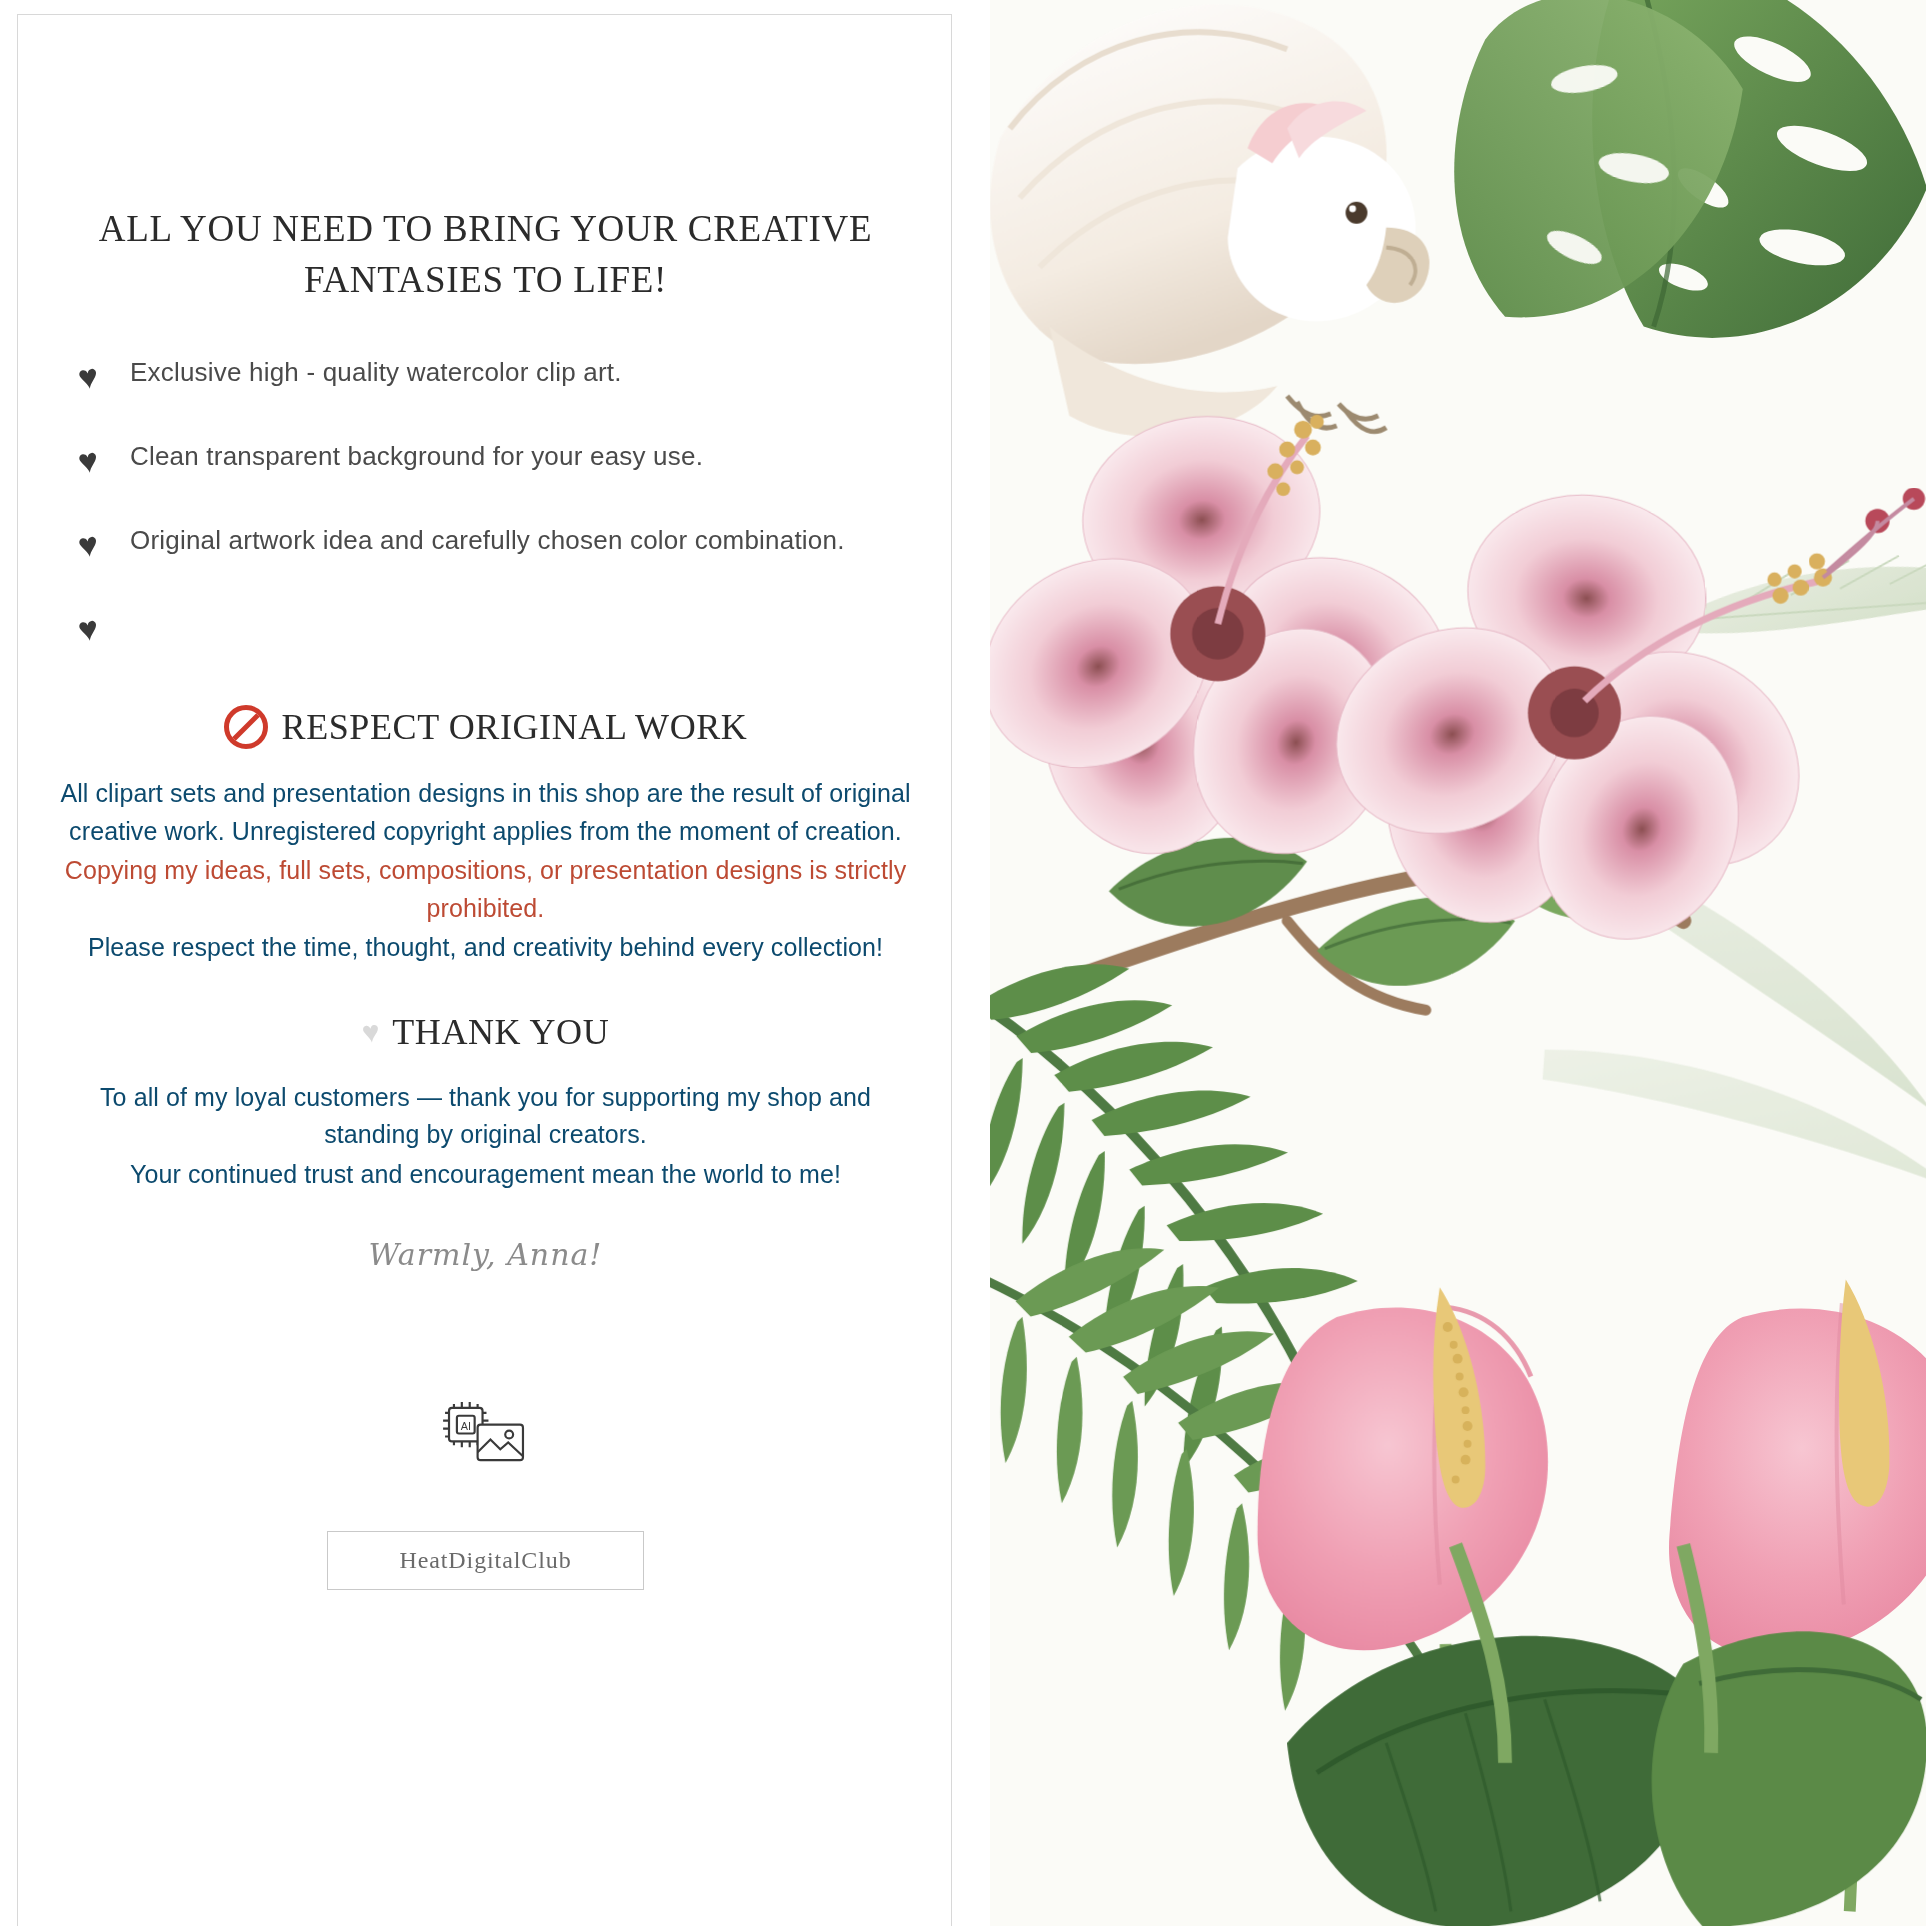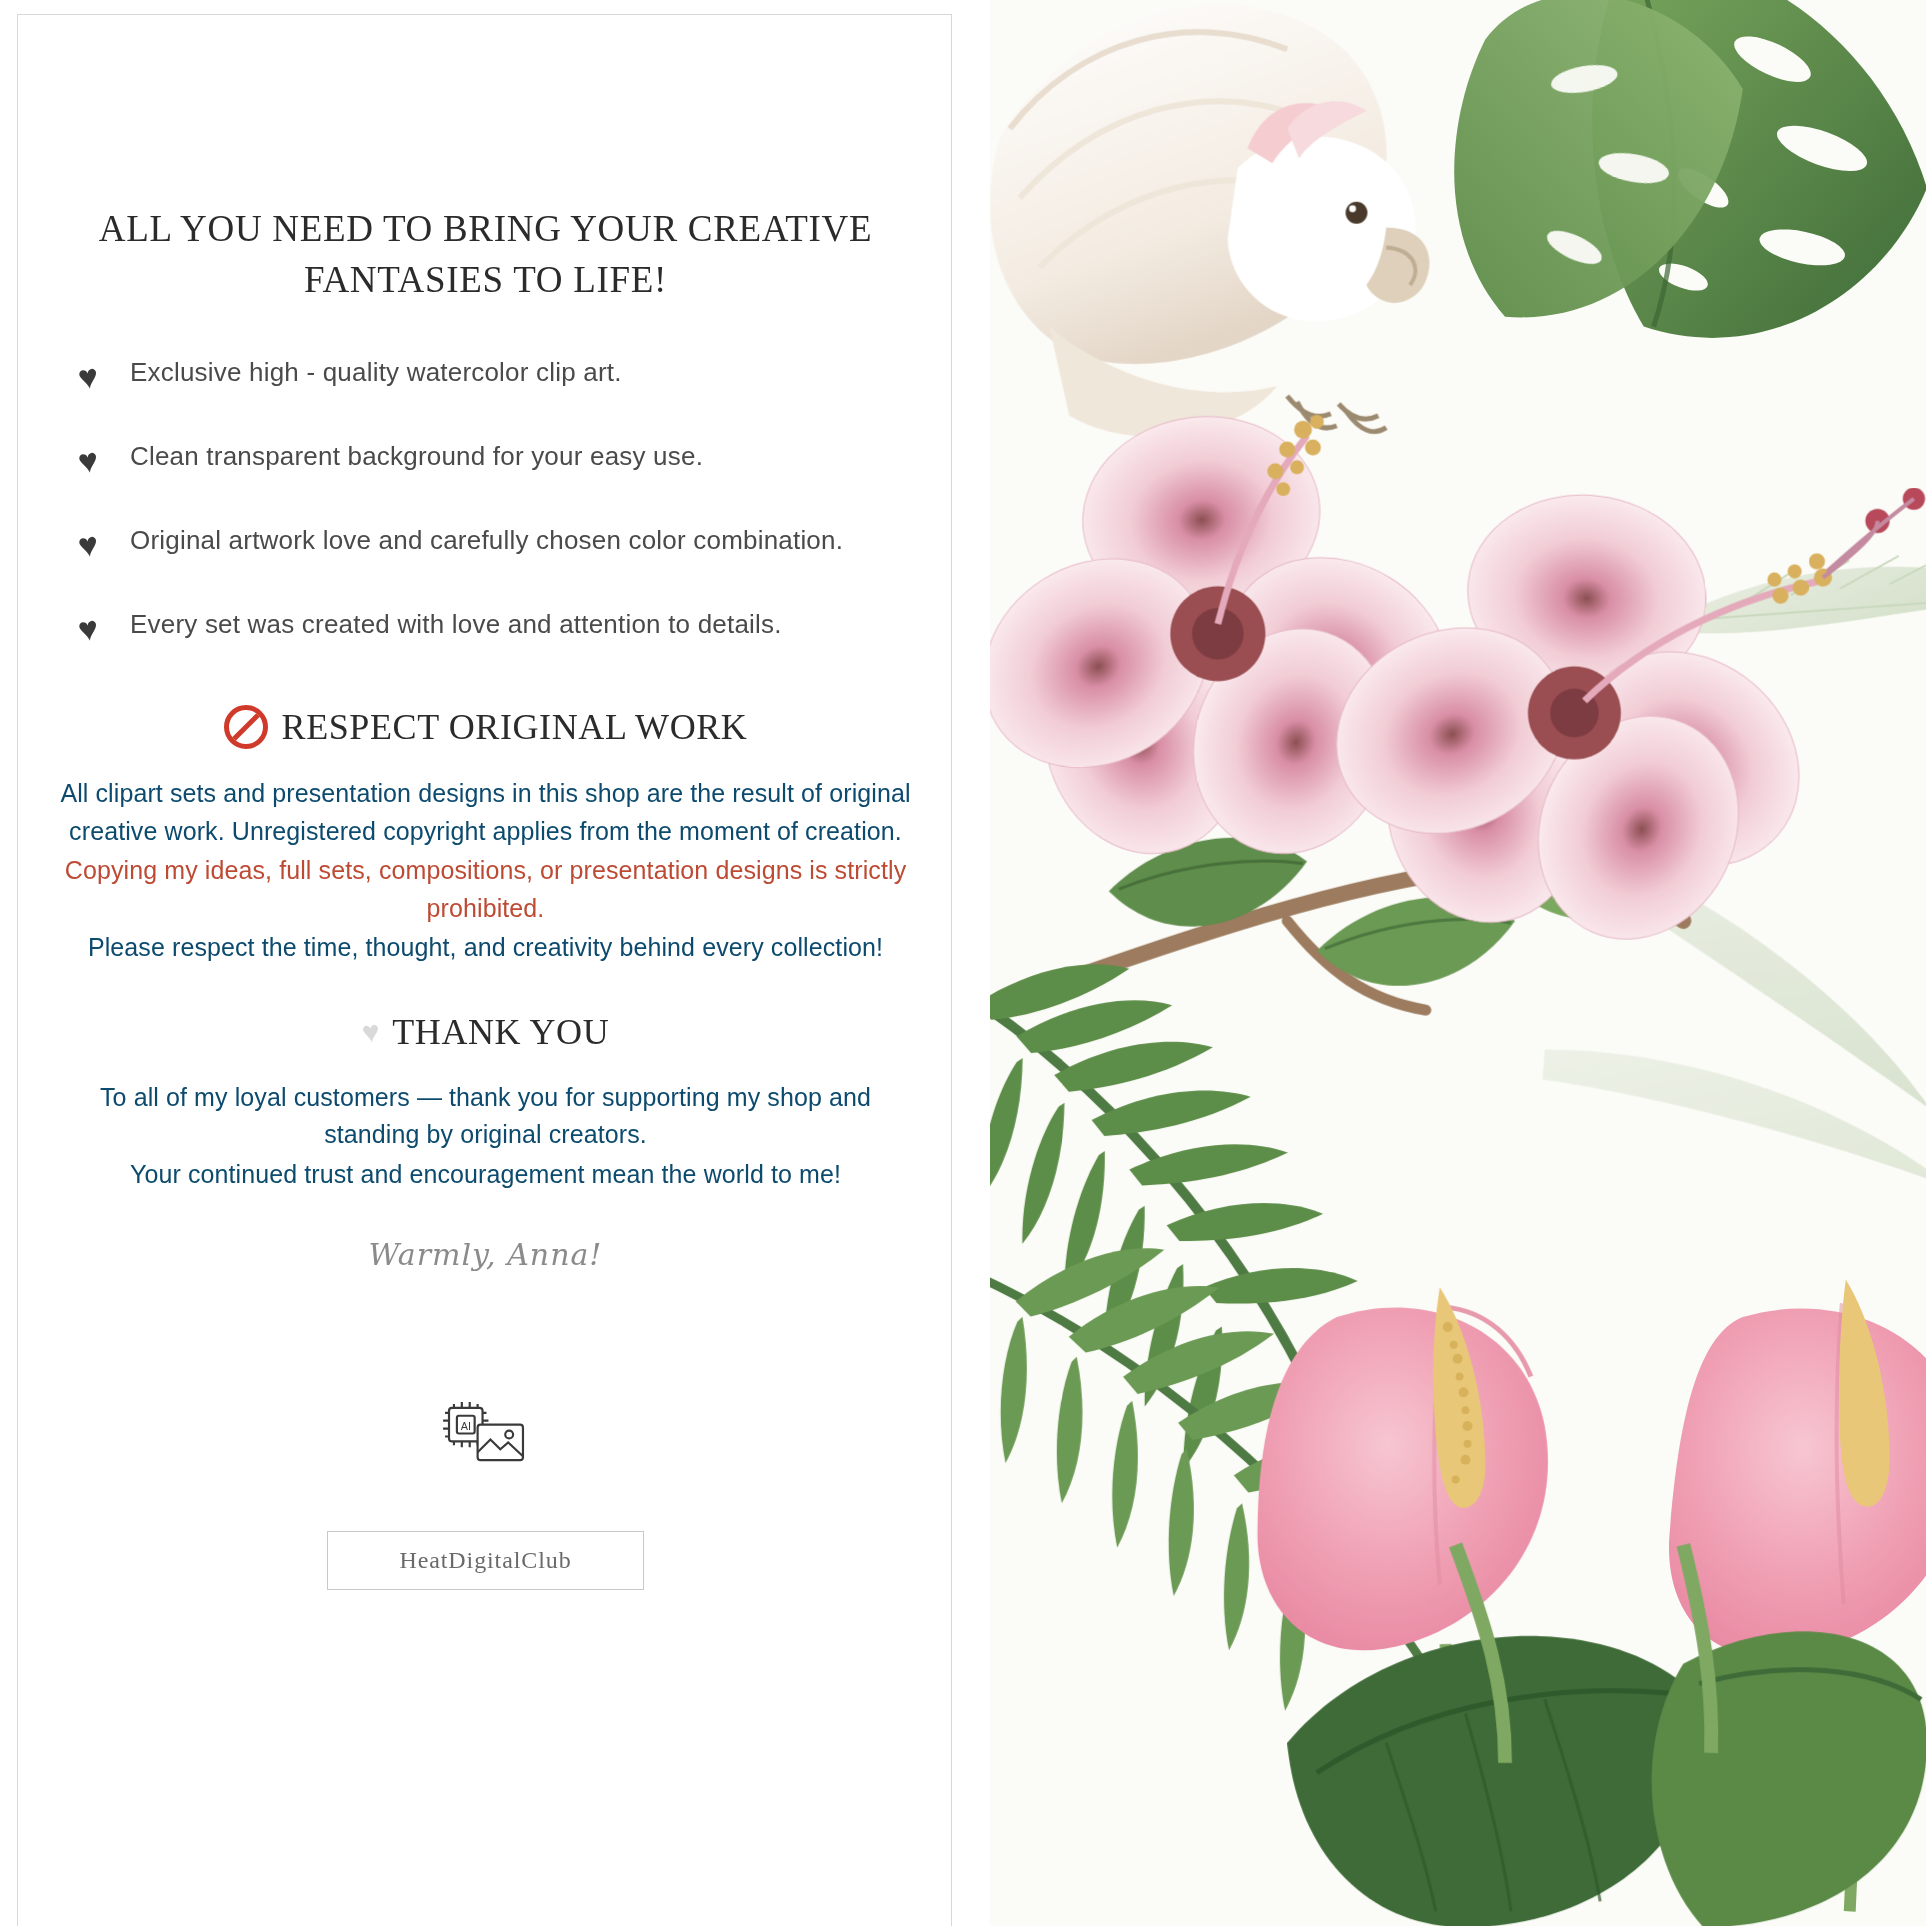--- a/index.html
+++ b/index.html
@@ -225,25 +225,24 @@
           <li class="bullet">
             <span class="bullet-icon">♥</span>
             <span class="bullet-text">Exclusive high - quality watercolor clip art.</span>
           </li>
           <li class="bullet">
             <span class="bullet-icon">♥</span>
             <span class="bullet-text">Clean transparent background  for your easy use.</span>
           </li>
           <li class="bullet">
             <span class="bullet-icon">♥</span>
-            <span class="bullet-text">Original artwork love and carefully chosen color combination.</span>
+            <span class="bullet-text">Original artwork idea and carefully chosen color combination.</span>
           </li>
           <li class="bullet">
             <span class="bullet-icon">♥</span>
-            <span class="bullet-text">Every set was created with love and attention to details.</span>
           </li>
         </ul>
 
         <div class="section-title">
           <span class="no-icon"></span>
           <span>RESPECT ORIGINAL WORK</span>
         </div>
 
         <p class="body-text">All clipart sets and presentation designs in this shop are the result of original creative work. Unregistered copyright applies from the moment of creation.</p>
         <p class="body-text warn">Copying my ideas, full sets, compositions, or presentation designs is strictly prohibited.</p>

